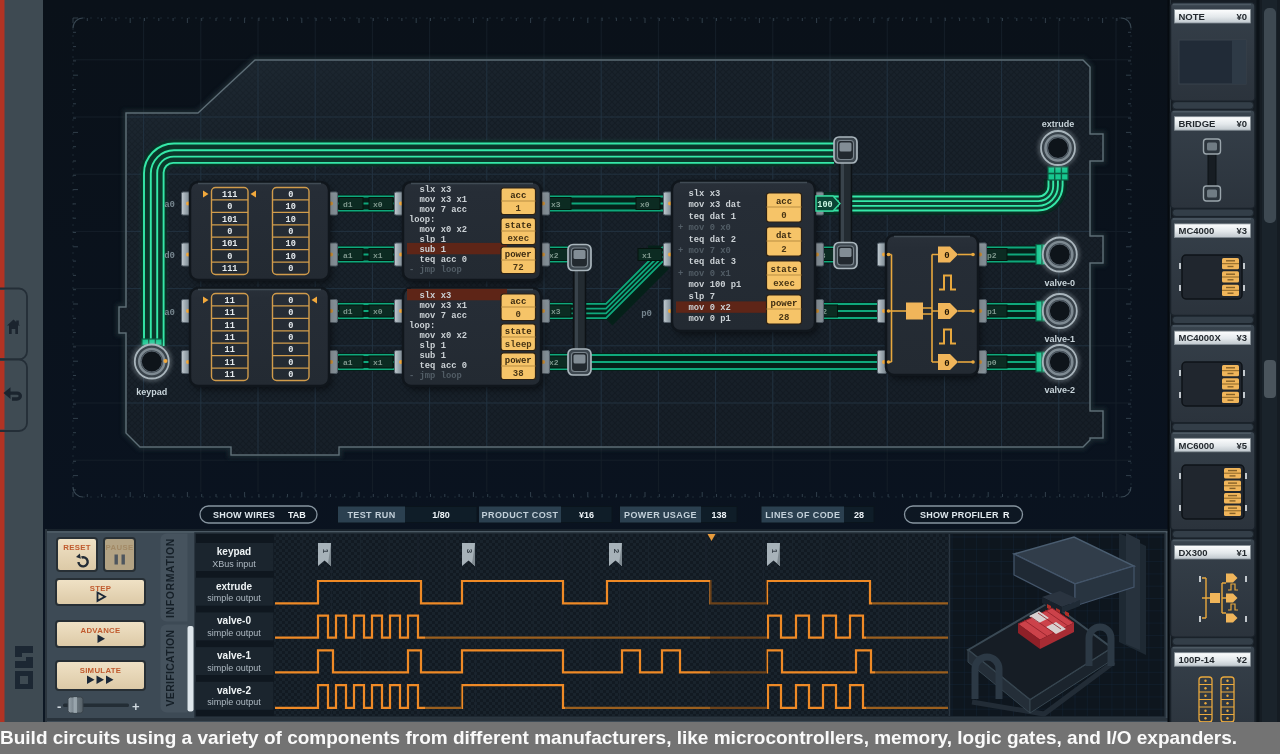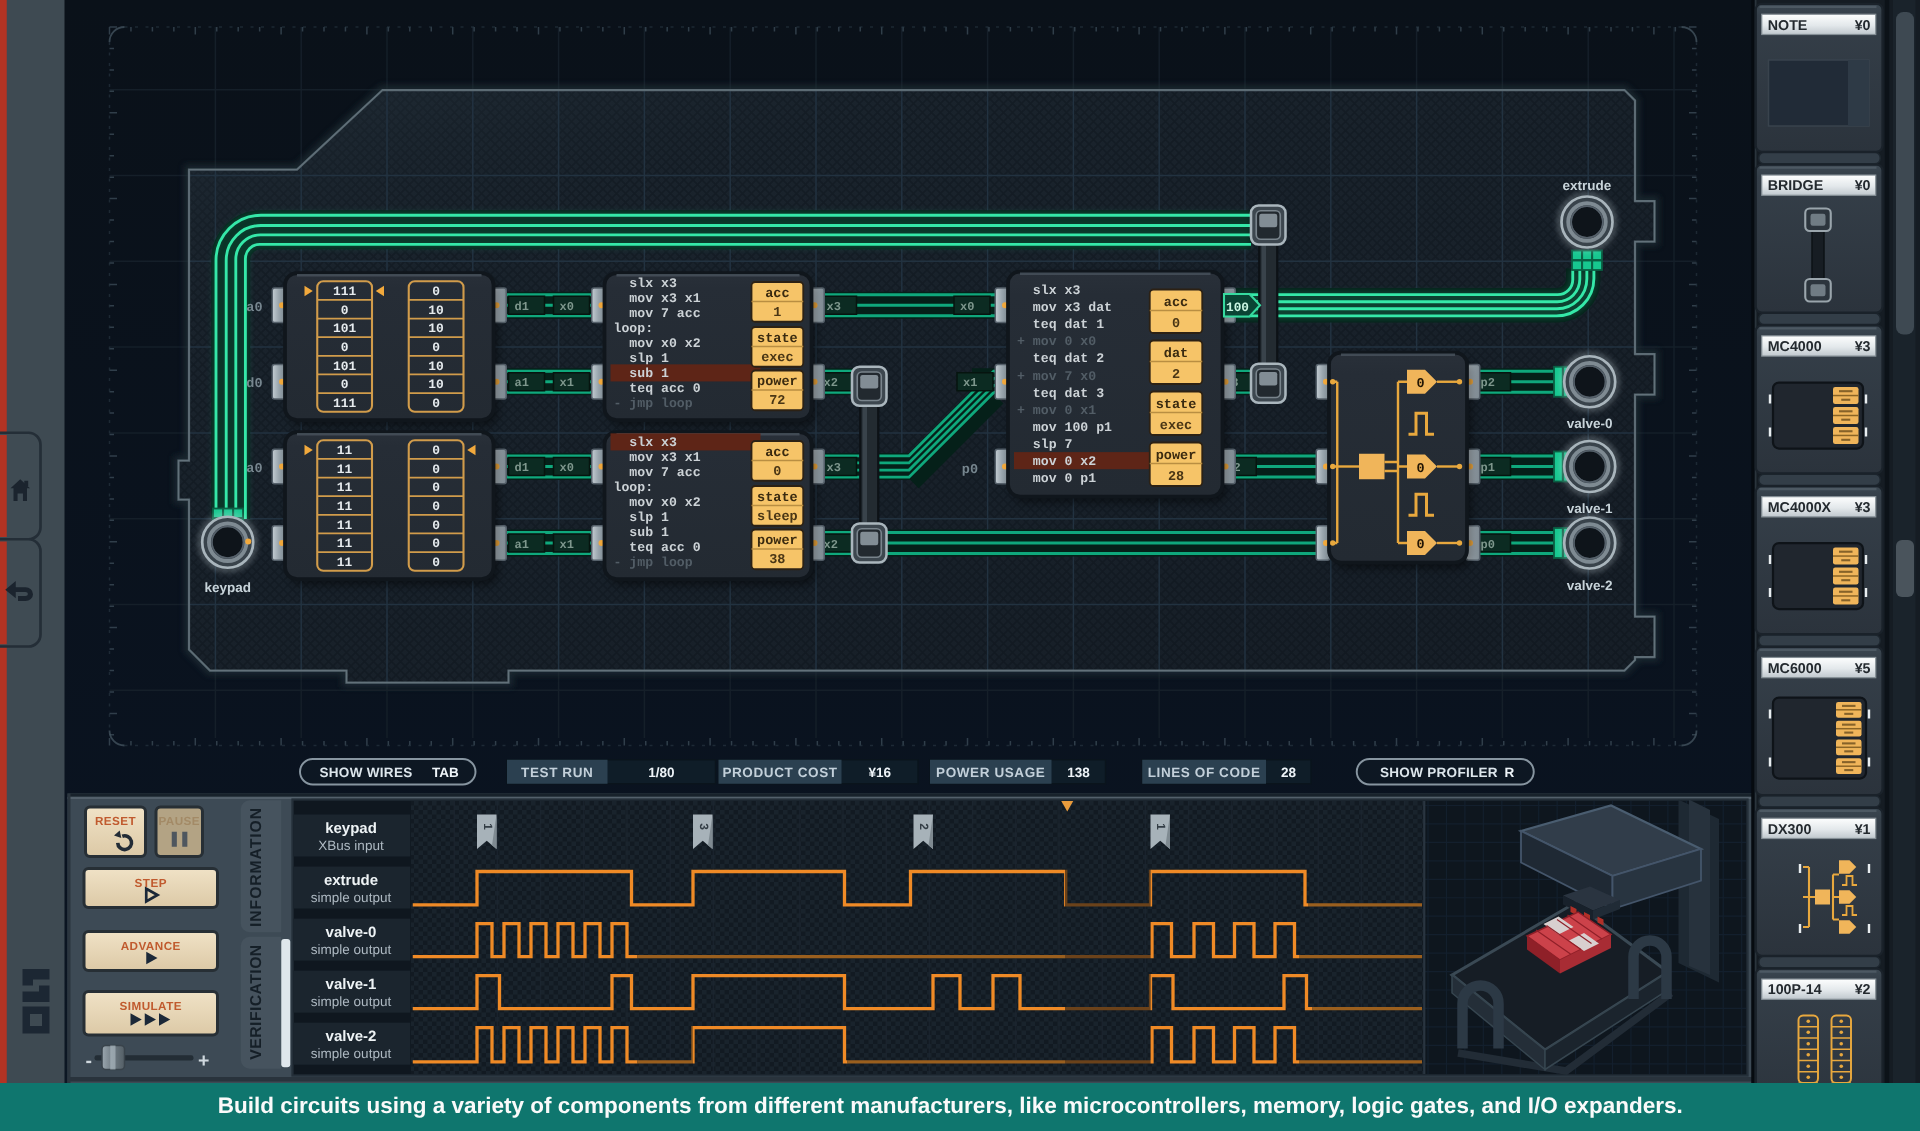--- a/index.html
+++ b/index.html
@@ -1,19 +1,19 @@
 <!DOCTYPE html>
 <html><head><meta charset="utf-8">
 <style>
 html,body{margin:0;padding:0;background:#000;}
 #page{position:relative;width:1280px;height:754px;overflow:hidden;background:#0a1119;}
 svg{position:absolute;left:0;top:0;display:block;}
-#cap{position:absolute;left:0;top:722px;width:1280px;height:32px;background:#0f766e;
- font-family:"Liberation Sans",sans-serif;font-weight:bold;font-size:15px;color:#fafafa;
- text-align:center;line-height:31px;letter-spacing:0;padding-right:13px;width:1267px;}
+#cap{position:absolute;left:0;top:722px;width:1280px;height:32px;background:#737373;
+ font-family:"Liberation Sans",sans-serif;font-weight:bold;font-size:19px;color:#fafafa;
+ text-align:left;line-height:31px;letter-spacing:0;padding-right:13px;width:1267px;}
 </style></head>
 <body>
 <div id="page">
 <svg width="1280" height="754" viewBox="0 0 1280 754">
 <defs>
 <pattern id="hatch" width="6" height="6" patternUnits="userSpaceOnUse">
   <rect width="6" height="6" fill="#1a232c"></rect>
   <path d="M0,0 L6,6 M6,0 L0,6" stroke="#131b23" stroke-width="1.2"></path>
 </pattern>
 <pattern id="checker" width="6" height="6" patternUnits="userSpaceOnUse">

